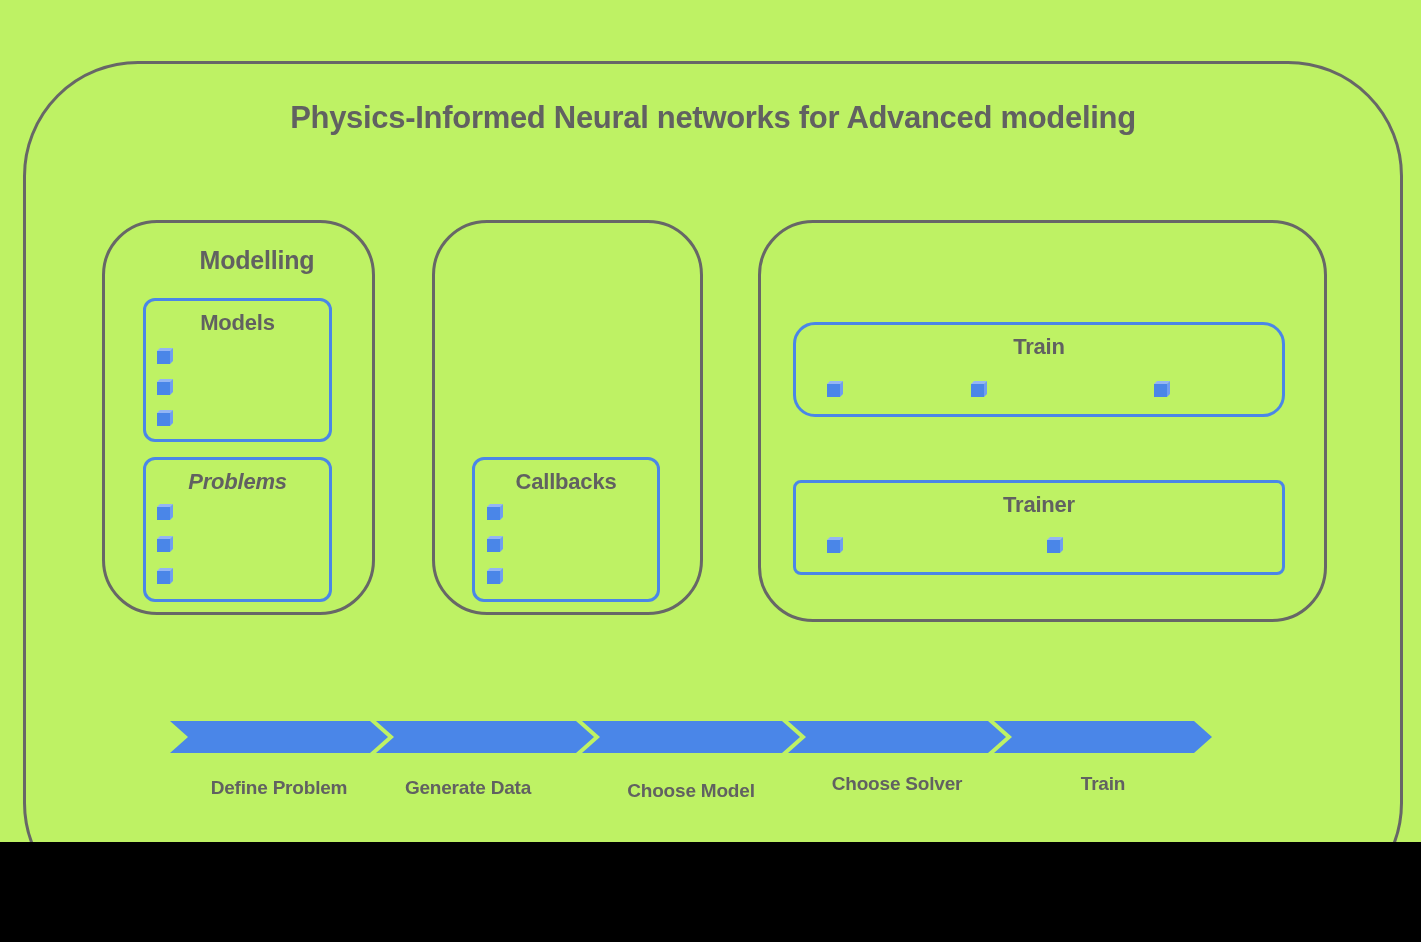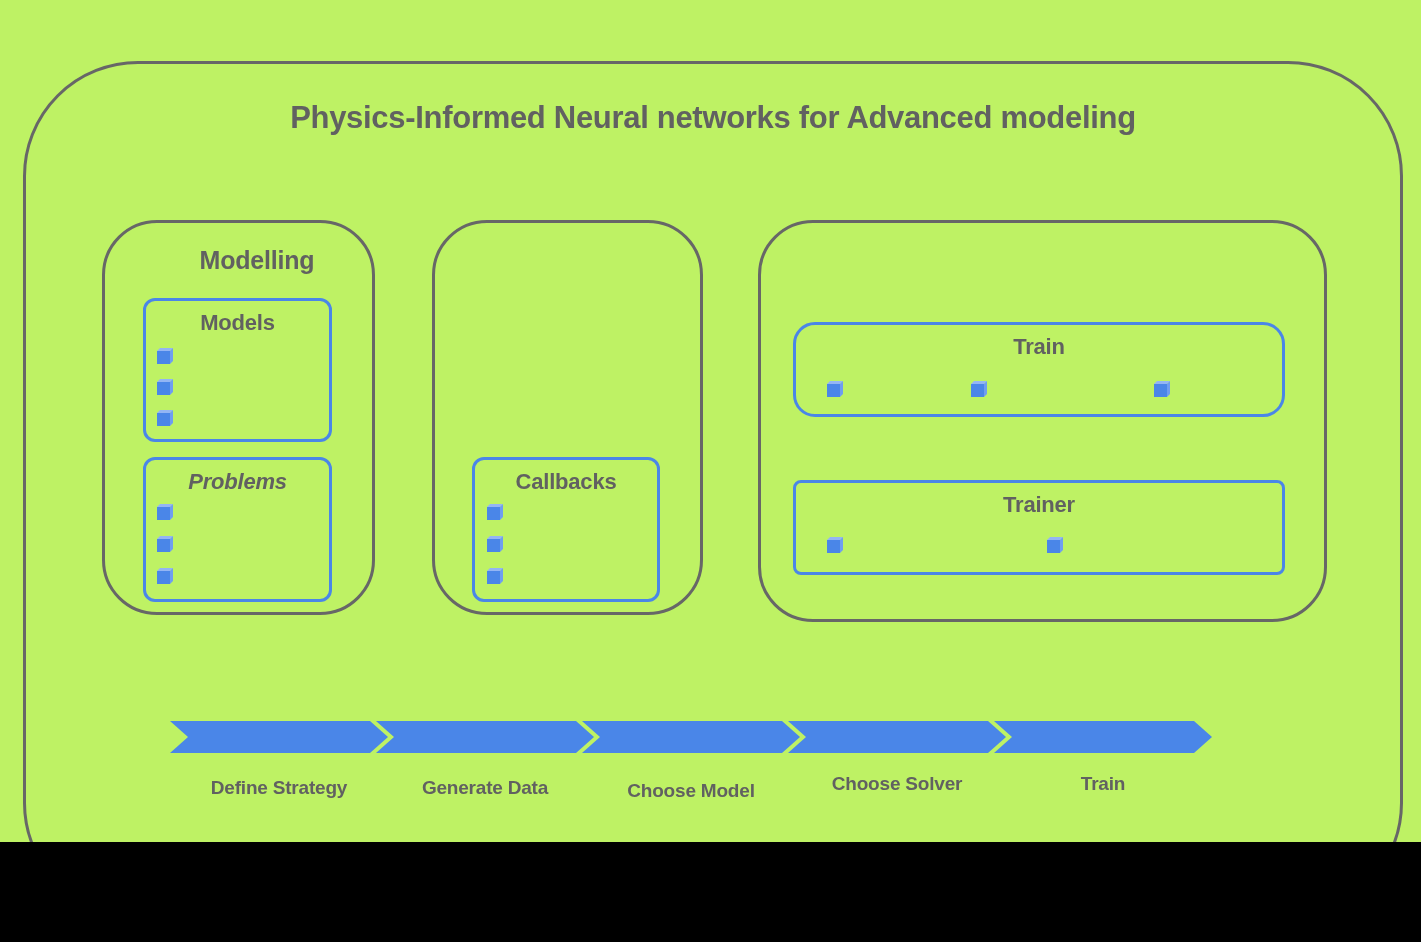--- a/index.html
+++ b/index.html
@@ -55,21 +55,21 @@
     position:absolute;top:721px;width:218px;height:32px;background:#4a86e8;
     clip-path:polygon(0 0, calc(100% - 18px) 0, 100% 50%, calc(100% - 18px) 100%, 0 100%, 18px 50%);
   }
   .chev:nth-child(1){left:170px;}
   .chev:nth-child(2){left:376px;}
   .chev:nth-child(3){left:582px;}
   .chev:nth-child(4){left:788px;}
   .chev:nth-child(5){left:994px;}
   .flow-label{position:absolute;width:220px;text-align:center;font-size:19px;letter-spacing:-0.2px;}
   #flow-labels .flow-label:nth-child(1){left:169px;top:777px;}
-  #flow-labels .flow-label:nth-child(2){left:375px;top:777px;}
+  #flow-labels .flow-label:nth-child(2){left:358px;top:777px;}
   #flow-labels .flow-label:nth-child(3){left:581px;top:780px;}
   #flow-labels .flow-label:nth-child(4){left:787px;top:773px;}
   #flow-labels .flow-label:nth-child(5){left:993px;top:773px;}
 </style>
 </head>
 <body>
 
 <div id="page">
   <div id="frame"></div>
   <div id="title">Physics-Informed Neural networks for Advanced modeling</div>
@@ -181,20 +181,20 @@
 
   <div id="flow">
     <div id="flow-segments">
         <div class="chev"></div>
         <div class="chev"></div>
         <div class="chev"></div>
         <div class="chev"></div>
         <div class="chev"></div>
       </div>
     <div id="flow-labels">
-      <div class="flow-label">Define Strategy</div>
+      <div class="flow-label">Define Problem</div>
       <div class="flow-label">Generate Data</div>
       <div class="flow-label">Choose Model</div>
       <div class="flow-label">Choose Solver</div>
       <div class="flow-label">Train</div>
     </div>
   </div>
 </div>
 
 </body></html>

